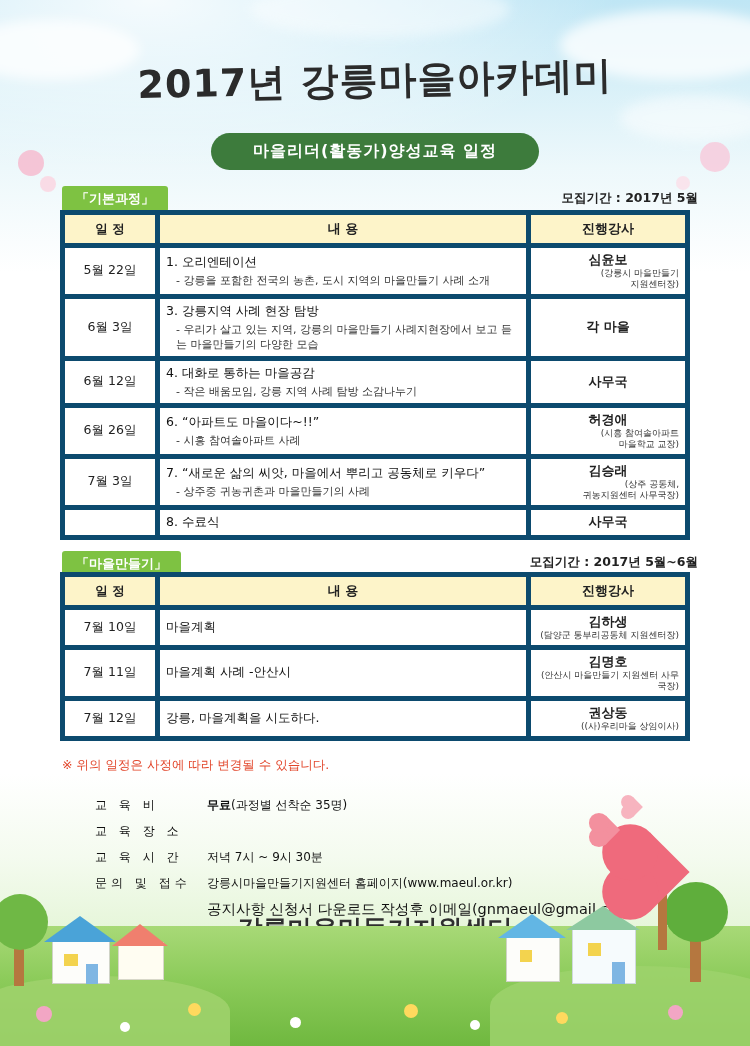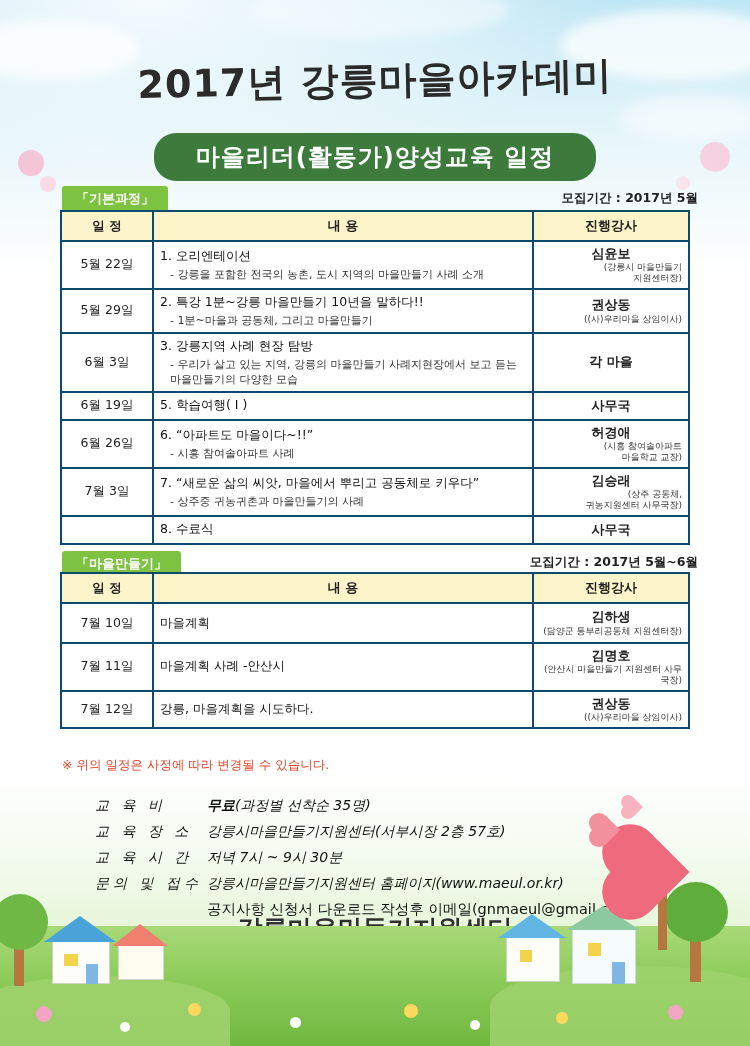--- a/index.html
+++ b/index.html
@@ -24,47 +24,47 @@
   
   .title{
     position:absolute;top:55px;left:0;width:750px;text-align:center;
     font-family:"DejaVu Sans","Liberation Sans",sans-serif;
     font-size:38px;font-weight:bold;color:#2b2b2b;letter-spacing:1px;
     transform:rotate(-1.2deg);
   }
   .subtitle-wrap{position:absolute;top:133px;left:0;width:750px;text-align:center;}
   .subtitle{
     display:inline-block;background:#3d7b3c;color:#fff;
-    font-size:24px;font-weight:bold;padding:8px 42px;border-radius:22px;
+    font-size:16px;font-weight:bold;padding:8px 42px;border-radius:22px;
     letter-spacing:1px;
   }
   
   .sec-label{
     position:absolute;display:inline-block;background:#7ec242;color:#ffffff;
     font-size:13px;font-weight:bold;padding:4px 14px;border-radius:3px;
   }
   .sec-note{position:absolute;font-size:12.5px;color:#222;font-weight:bold;}
   
   table{border-collapse:collapse;position:absolute;background:#fff;}
-  table td,table th{border:2px solid #0c4a6e;}
+  table td,table th{border:5px solid #0c4a6e;}
   thead th{
     background:#fdf4c9;font-size:13px;font-weight:bold;color:#222;height:26px;
   }
   td{font-size:12.5px;color:#222;padding:4px 6px;vertical-align:middle;}
   td.c{text-align:center;}
   .date-col{width:78px;text-align:center;font-size:12.5px;}
   .inst-col{width:142px;text-align:center;}
   .inst-name{font-size:13px;font-weight:bold;display:block;line-height:1.25;}
   .inst-sub{font-size:9px;color:#333;display:block;line-height:1.2;text-align:right;}
   .item-title{font-size:12.5px;color:#111;display:block;}
   .item-desc{font-size:11px;color:#333;display:block;margin-top:2px;padding-left:10px;}
   .note-line{position:absolute;font-size:12.5px;color:#e2452a;}
   
   .info{position:absolute;left:95px;top:792px;width:600px;}
-  .info-row{display:flex;font-size:14px;color:#111;line-height:26px;font-style:italic;}
+  .info-row{display:flex;font-size:12px;color:#111;line-height:26px;}
   .info-key{width:112px;flex:none;letter-spacing:4px;}
   .info-val{flex:1;}
   .info-val b{color:#111;}
   .info-sub{margin-left:112px;font-size:14.5px;line-height:26px;color:#111;}
   .footer-brand{
     position:absolute;left:0;top:912px;width:750px;text-align:center;
     font-size:25px;font-weight:bold;color:#2f2f2f;
   }
   
   .ground{
@@ -118,45 +118,35 @@
           <td>
             <span class="item-title">1. 오리엔테이션</span>
             <span class="item-desc">- 강릉을 포함한 전국의 농촌, 도시 지역의 마을만들기 사례 소개</span>
           </td>
           <td class="inst-col">
             <span class="inst-name">심윤보</span>
             <span class="inst-sub">(강릉시 마을만들기</span>
             <span class="inst-sub">지원센터장)</span>
           </td>
         </tr>
-        <tr style="height: 44px;">
-          <td class="date-col c">5월 29일</td>
-          <td>
-            <span class="item-title">2. 특강 1분~강릉 마을만들기 10년을 말하다!!</span>
-            <span class="item-desc">- 1분~마을과 공동체, 그리고 마을만들기</span>
-          </td>
-          <td class="inst-col">
-            <span class="inst-name">권상동</span>
-            <span class="inst-sub">((사)우리마을 상임이사)</span>
-          </td>
-        </tr>
         <tr style="height: 42px;">
           <td class="date-col c">6월 3일</td>
           <td>
             <span class="item-title">3. 강릉지역 사례 현장 탐방</span>
             <span class="item-desc">- 우리가 살고 있는 지역, 강릉의 마을만들기 사례지현장에서 보고 듣는 마을만들기의 다양한 모습</span>
           </td>
           <td class="inst-col">
             <span class="inst-name">각 마을</span>
           </td>
         </tr>
-        <tr style="height: 28px;">
-          <td class="date-col c">6월 19일</td>
-          <td>
-            <span class="item-title">5. 학습여행( I )</span>
+        <tr style="height: 42px;">
+          <td class="date-col c">6월 12일</td>
+          <td>
+            <span class="item-title">4. 대화로 통하는 마을공감</span>
+            <span class="item-desc">- 작은 배움모임, 강릉 지역 사례 탐방 소감나누기</span>
           </td>
           <td class="inst-col">
             <span class="inst-name">사무국</span>
           </td>
         </tr>
         <tr style="height: 44px;">
           <td class="date-col c">6월 26일</td>
           <td>
             <span class="item-title">6. “아파트도 마을이다~!!”</span>
             <span class="item-desc">- 시흥 참여솔아파트 사례</span>
@@ -239,21 +229,20 @@
   <div class="note-line" style="left:62px;top:757px;text-align:center;">※ 위의 일정은 사정에 따라 변경될 수 있습니다.</div>
 
   <div class="info">
     <div id="info-rows">
         <div class="info-row">
           <div class="info-key">교 육 비</div>
           <div class="info-val"><b>무료</b>(과정별 선착순 35명)</div>
         </div>
         <div class="info-row">
           <div class="info-key">교 육 장 소</div>
-          <div class="info-val">강릉시마을만들기지원센터(서부시장 2층 57호)</div>
         </div>
         <div class="info-row">
           <div class="info-key">교 육 시 간</div>
           <div class="info-val">저녁 7시 ~ 9시 30분</div>
         </div>
         <div class="info-row">
           <div class="info-key">문의 및 접수</div>
           <div class="info-val">강릉시마을만들기지원센터 홈페이지(www.maeul.or.kr)</div>
         </div>
       </div>

